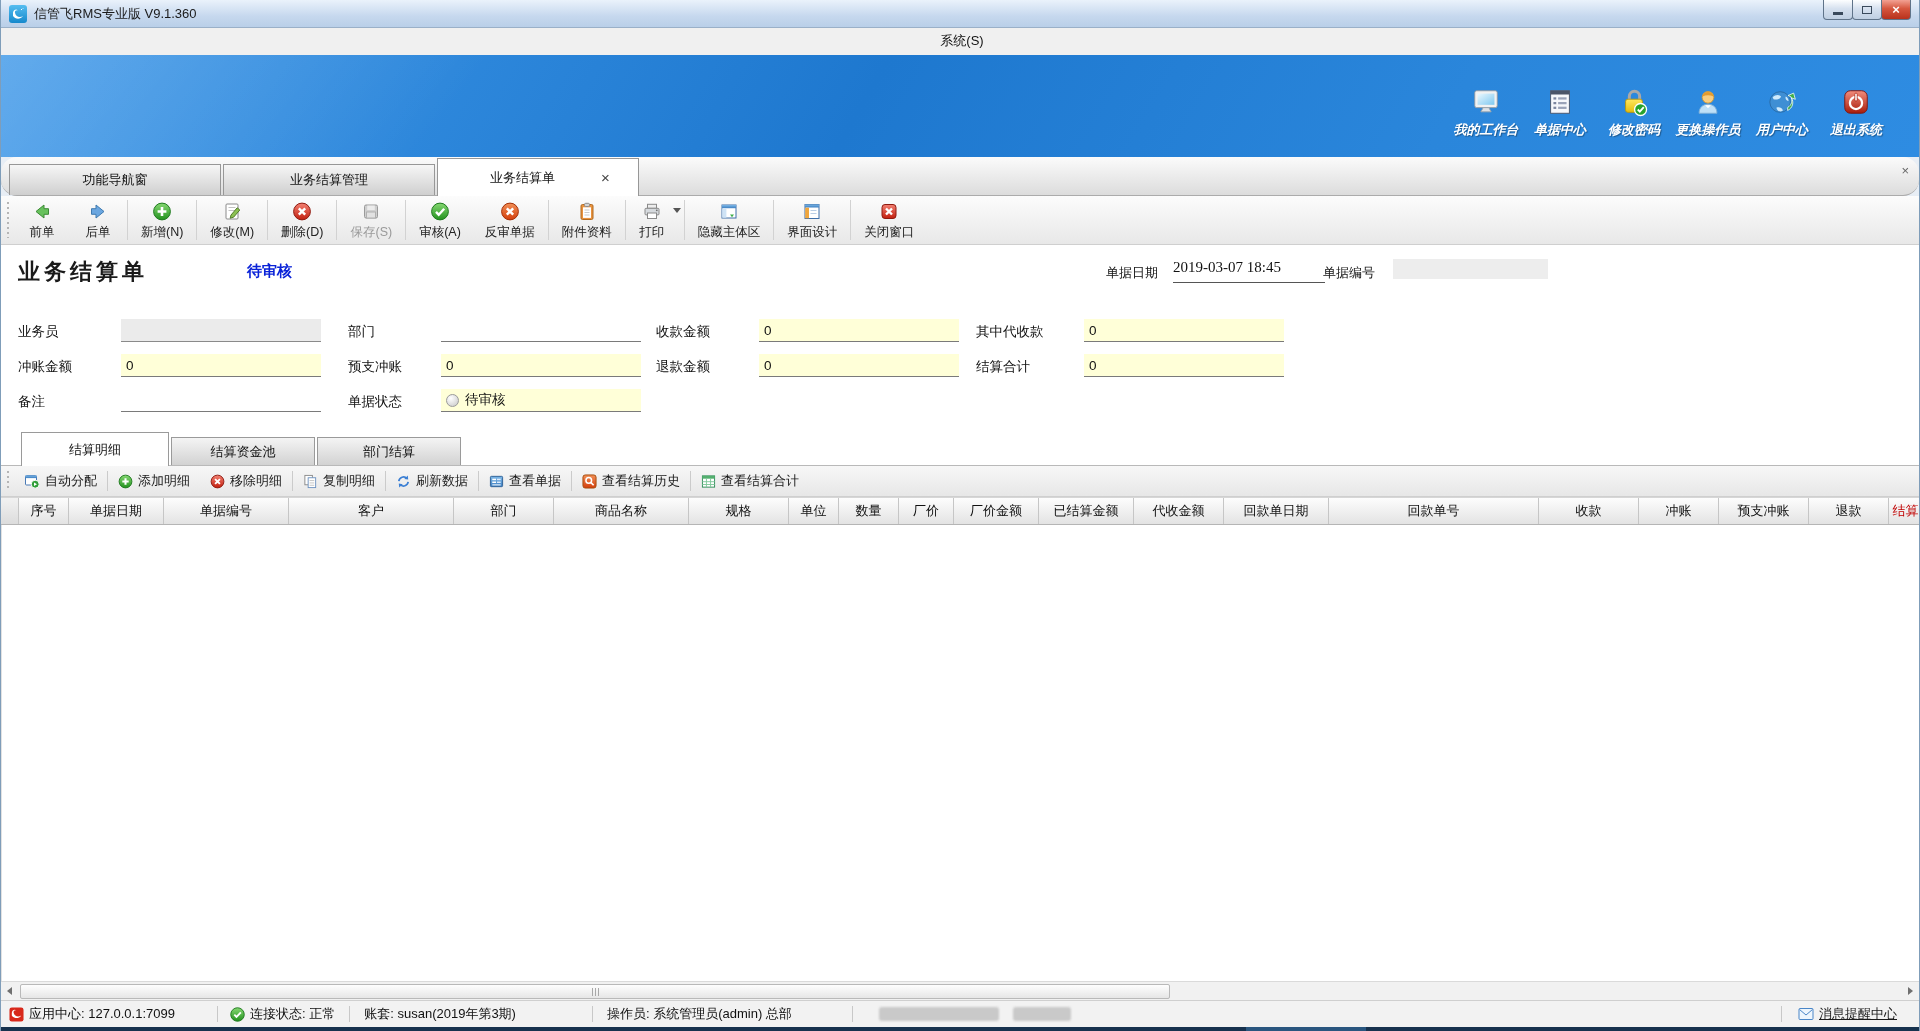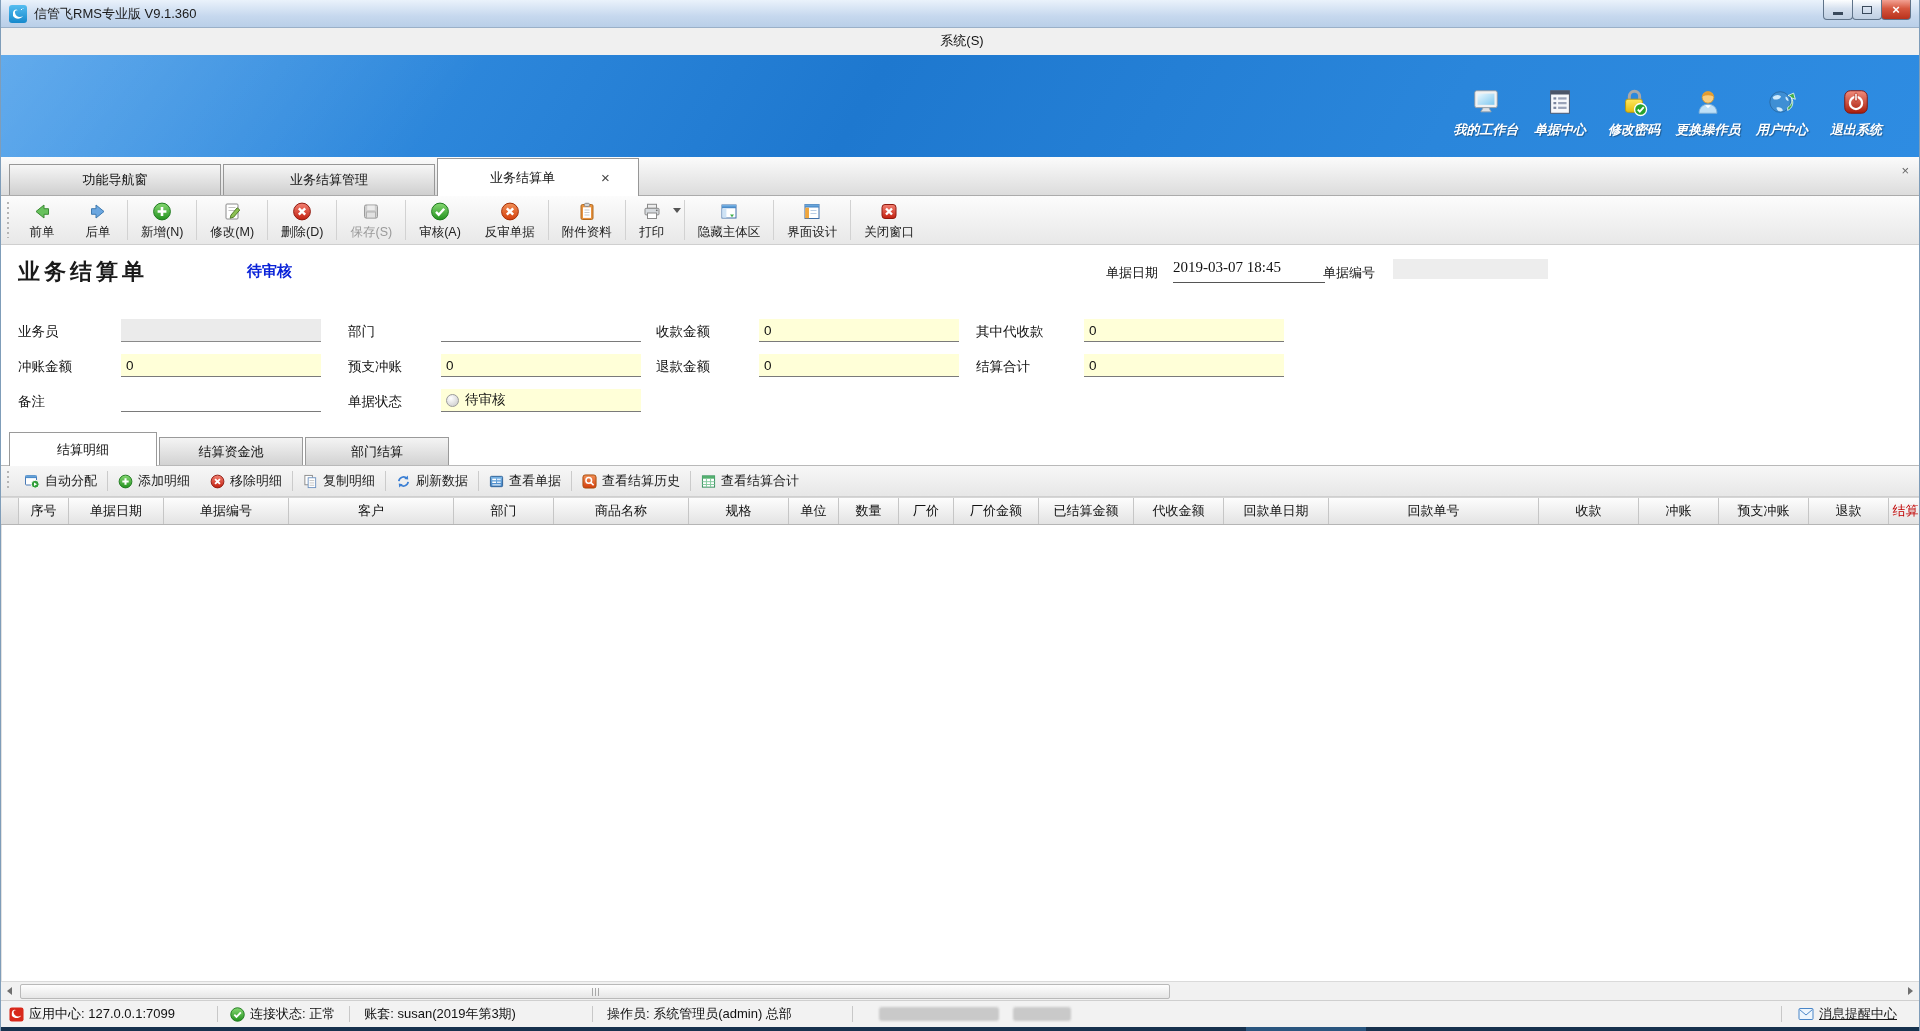--- a/index.html
+++ b/index.html
@@ -42,21 +42,21 @@
   .brand-dot { color:#fff; font-size:26px; font-weight:bold; margin:0 10px; }
   .brand-slogan { color:#dff000; font-size:22px; font-weight:bold; font-style:italic;
                   text-shadow:1px 2px 2px rgba(0,0,0,.3); letter-spacing:1px; }
   .banner-actions { position:absolute; right:26px; bottom:18px; display:flex; z-index:1;font-style:italic; }
   .bact { display:flex; flex-direction:column; align-items:center; min-width:74px; cursor:default; }
   .bact-label { color:#fff; font-size:13px; font-weight:bold; margin-top:4px;
                 text-shadow:1px 1px 1px rgba(0,0,0,.35); white-space:nowrap; }
 
   
   .tabstrip { height:39px; background:linear-gradient(#fbfbfb,#dcdcdc); border-bottom:1px solid #ababab;
-              display:flex; align-items:flex-end; padding-left:8px; position:relative; }
+              display:flex; align-items:flex-end; padding-left:8px; position:relative;border-radius:16px; }
   .mtab { width:212px; height:31px; background:linear-gradient(#f6f6f6,#cfcfcf);
           border:1px solid #979797; border-bottom:none; display:flex; align-items:center;
           justify-content:center; font-size:13px; margin-right:2px; }
   .mtab.active { width:202px; height:38px; background:#fff; z-index:2; margin-bottom:-1px;
                  justify-content:flex-start; padding-left:52px; }
   .mtab-close { margin-left:46px; color:#444; font-size:15px; line-height:1; }
   .strip-close { position:absolute; right:10px; top:6px; color:#666; font-size:13px; }
 
   
   .toolbar { height:49px; background:linear-gradient(#fcfcfc,#e8e8e8); border-bottom:1px solid #cfcfcf;
@@ -87,21 +87,21 @@
   .flabel { position:absolute; top:4px; font-size:13.5px; color:#111; white-space:nowrap; }
   .ffield { position:absolute; top:0; height:23px; border-bottom:1px solid #7a7a7a;
             display:flex; align-items:center; padding-left:5px; font-size:13.5px; }
   .ffield.yellow { background:#ffffd8; }
   .ffield.grey { background:#ebebeb; border-bottom-color:#8a8a8a; }
   .ffield.line { background:#fff; }
   .stat-circle { width:13px; height:13px; border-radius:50%; border:1px solid #9a9a9a;
                  background:radial-gradient(circle at 35% 30%,#ffffff,#c7c7c7); margin-right:6px; flex:0 0 auto; }
 
   
-  .subtabs { height:35px; background:#fff; display:flex; align-items:flex-end; padding-left:8px; }
+  .subtabs { height:35px; background:#fff; display:flex; align-items:flex-end; padding-left:20px; }
   .stab { width:144px; height:28px; background:linear-gradient(#f4f4f4,#d2d2d2);
           border:1px solid #9a9a9a; border-bottom:none; display:flex; align-items:center;
           justify-content:center; font-size:13px; margin-right:2px; }
   .stab.active { width:148px; height:34px; background:#fff; z-index:2; margin-bottom:-1px; }
 
   
   .subtoolbar { height:32px; background:linear-gradient(#f7f7f7,#e7e7e7);
                 border-top:1px solid #b9b9b9; border-bottom:1px solid #cfcfcf;
                 display:flex; align-items:center; padding-left:2px; }
   .sbtn { display:flex; align-items:center; gap:5px; padding:0 10px; font-size:13px; color:#1a1a1a;

